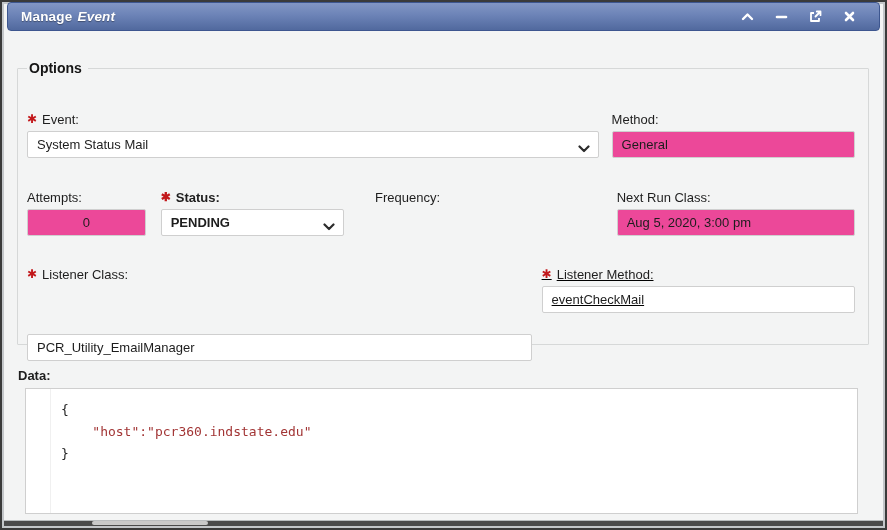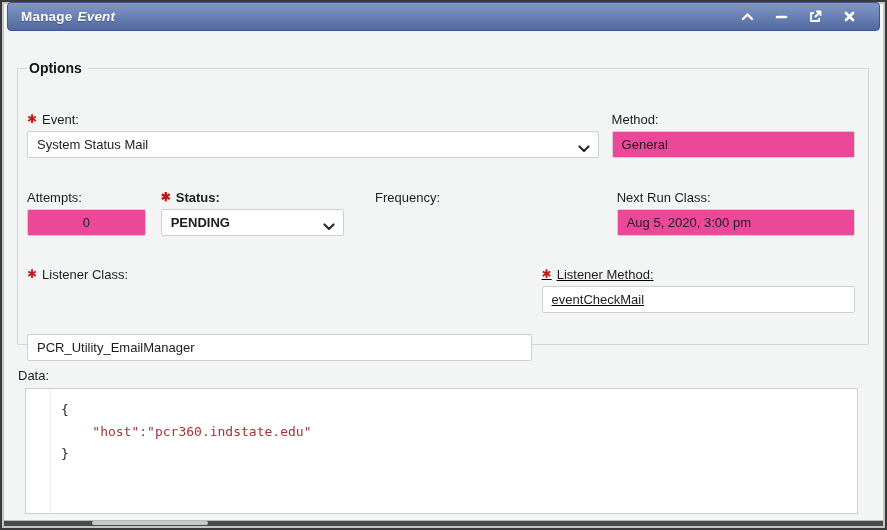--- a/index.html
+++ b/index.html
@@ -68,21 +68,21 @@
   .row1 .col-event{width:580px;margin-right:13px;}
   .row1 .col-group{width:247px;}
   .row2 .col-attempts{width:123px;margin-right:15px;}
   .row2 .col-status{width:190px;margin-right:15px;font-weight:bold;}
   .row2 .col-frequency{width:237px;margin-right:13px;margin-left:16px;}
   .row2 .col-nextrun{width:247px;}
   .row3 .col-lclass{width:512px;margin-right:10px;gap:48px;}
   .row3 .col-lmethod{width:318px;text-decoration:underline;}
   
   .data-label{
-    position:absolute;left:16px;top:366px;font-size:13px;color:#1e1e1e;
+    position:absolute;left:16px;top:366px;font-size:13px;color:#1e1e1e;font-weight:bold;
   }
   .editor{
     position:absolute;left:23px;top:386px;width:833px;height:126px;
     box-sizing:border-box;border:1px solid #cfcfcf;background:#ffffff;
     font-family:"DejaVu Sans Mono", monospace;font-size:13px;line-height:22px;
     padding:10px 0 0 0;cursor:text;
   }
   .editor::before{
     content:"";position:absolute;left:24px;top:0;bottom:0;width:1px;background:#f0f0f0;
   }

